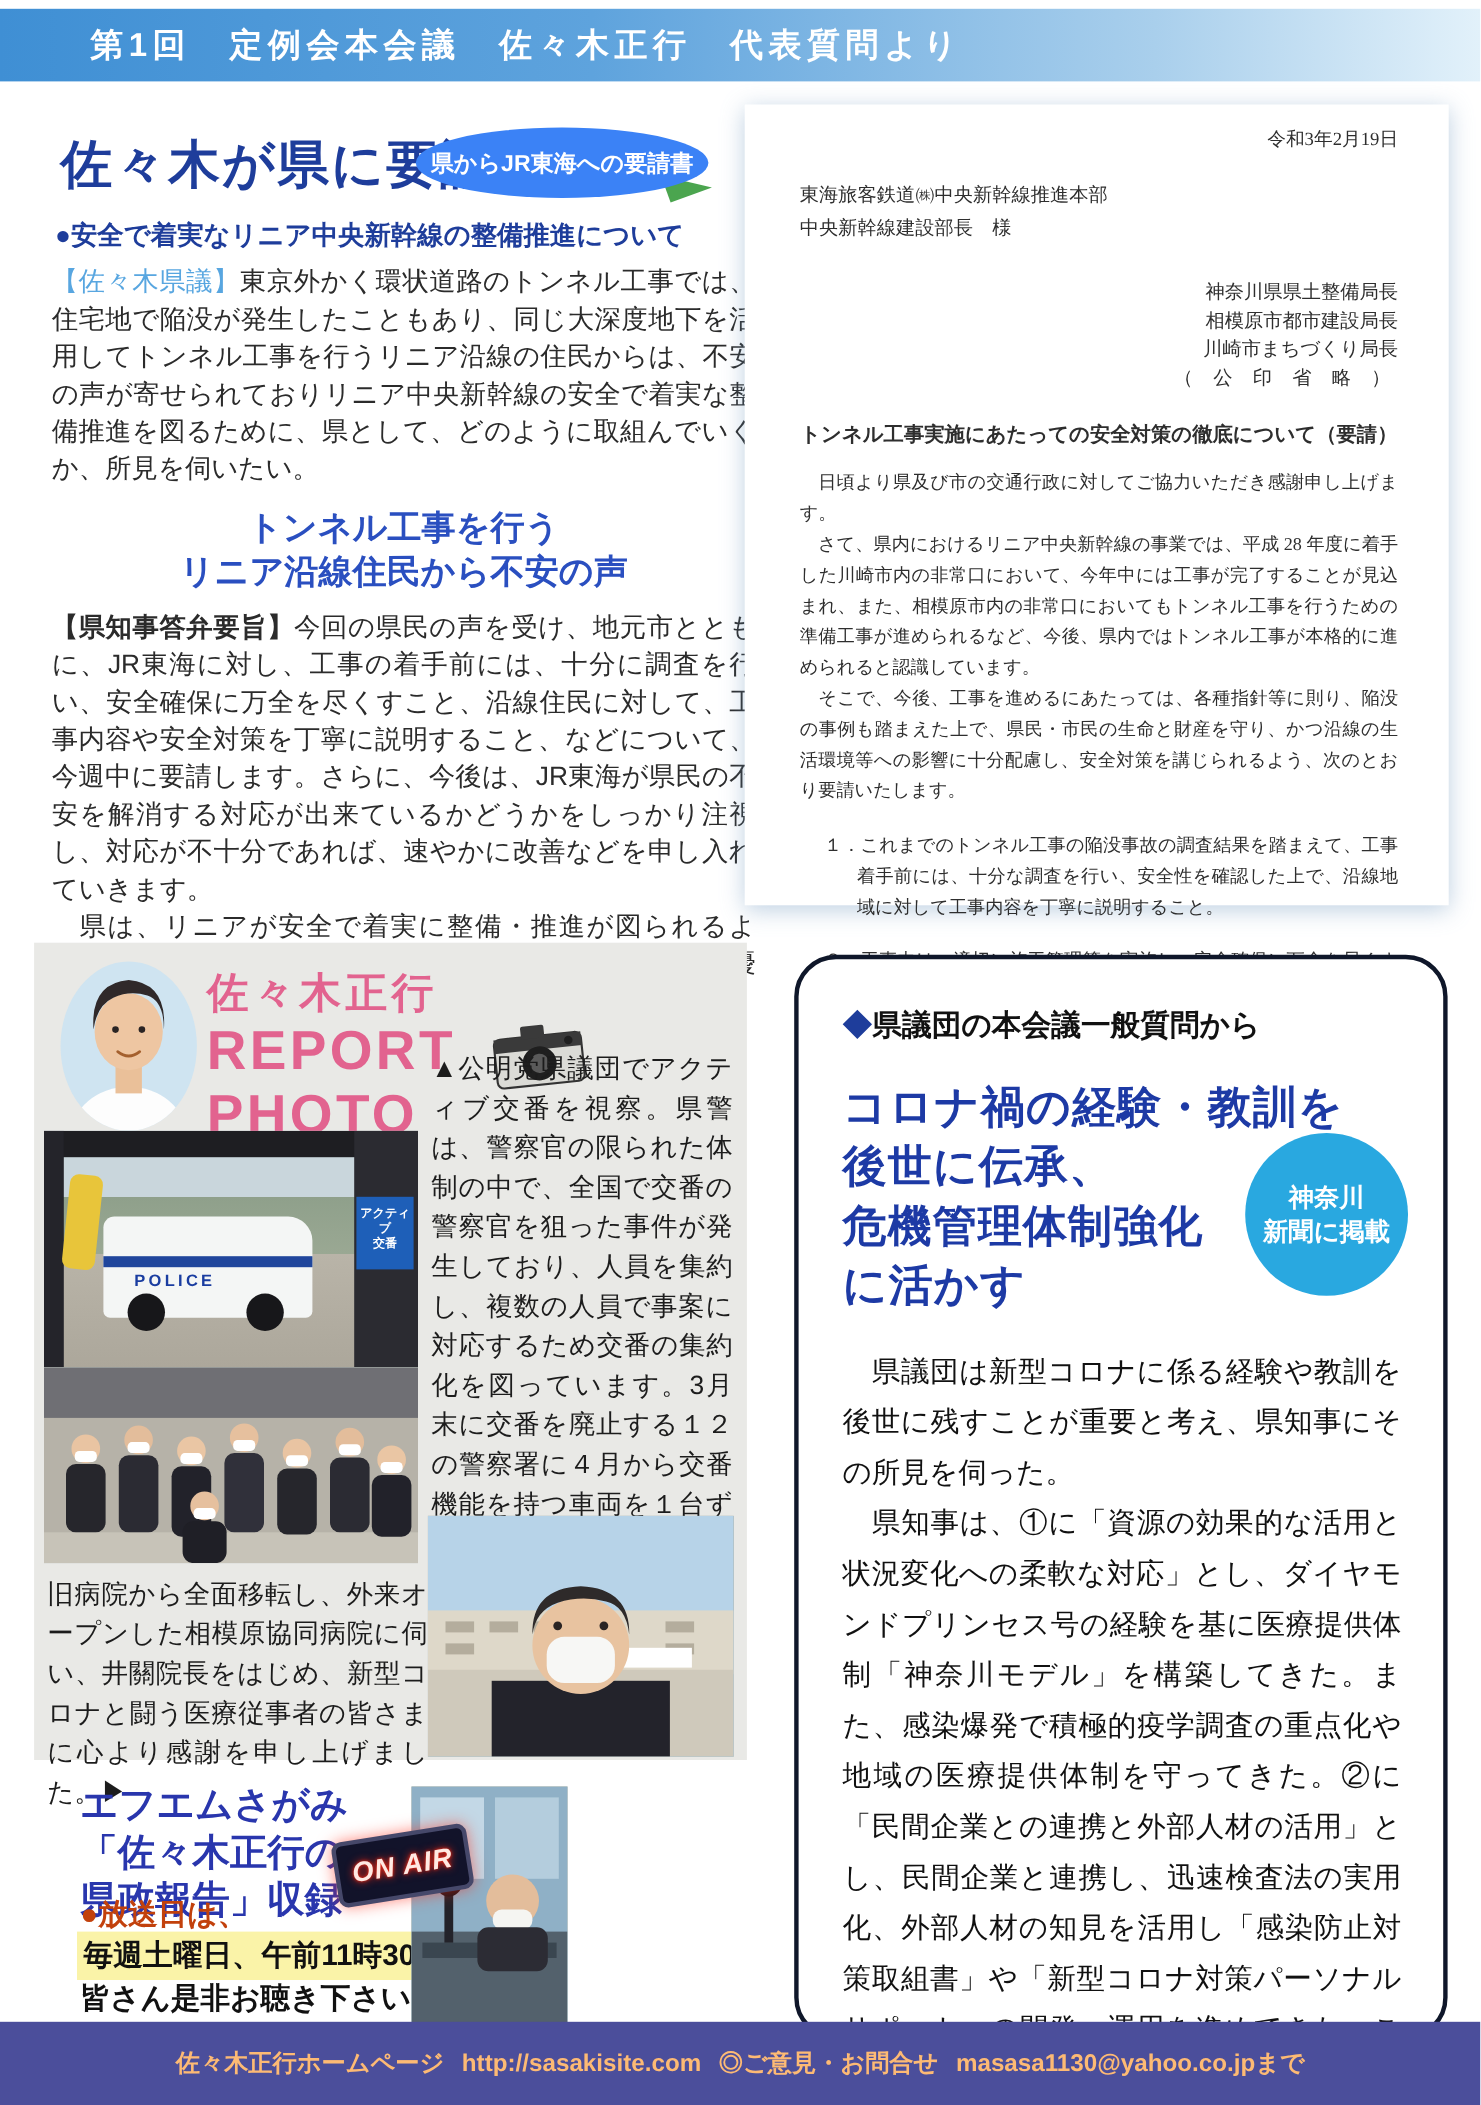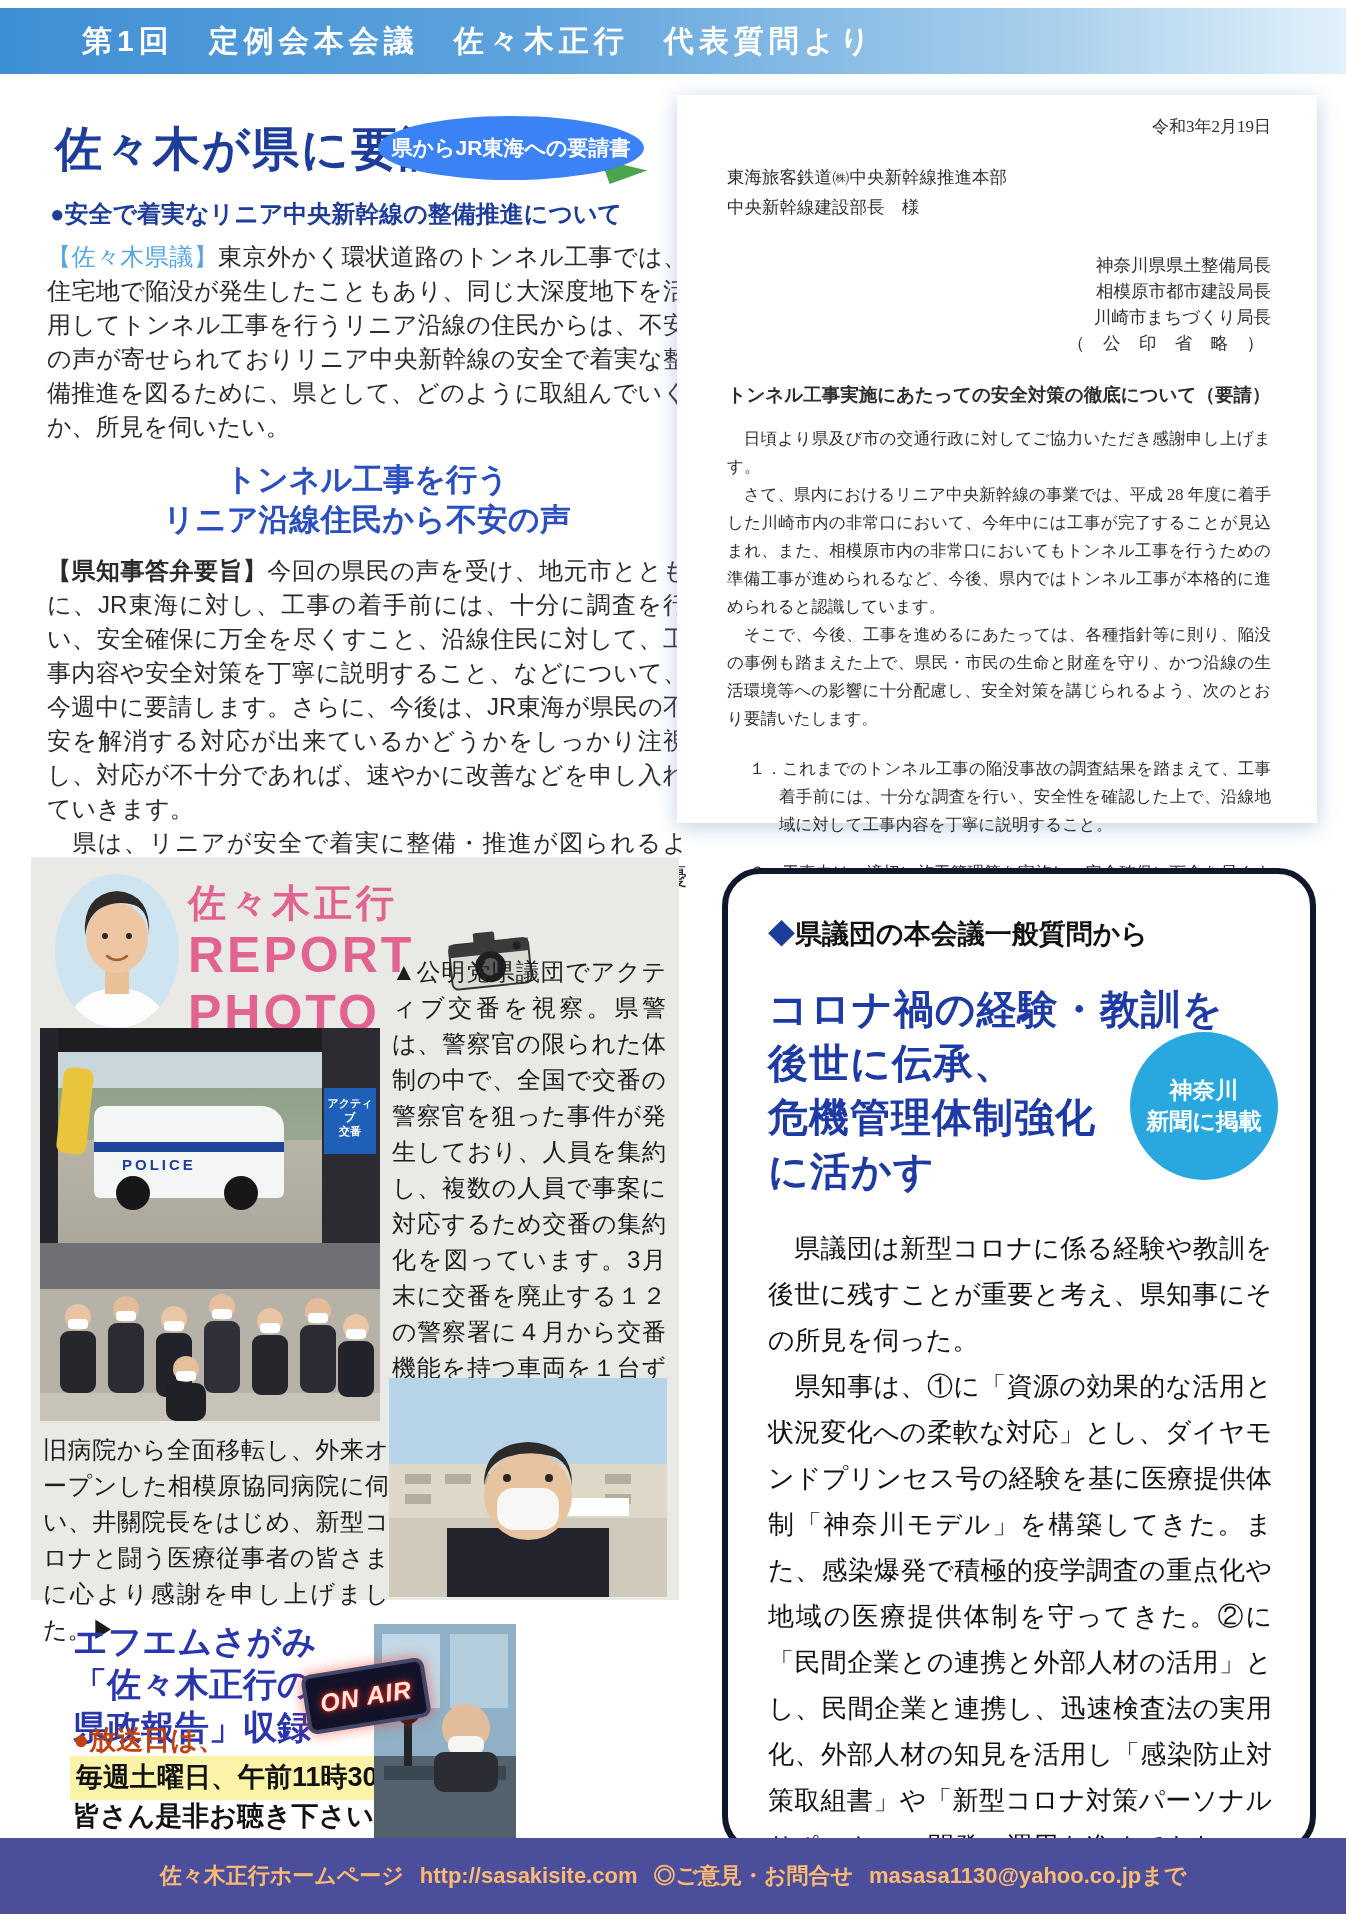--- a/index.html
+++ b/index.html
@@ -85,21 +85,21 @@
   .onair{position:absolute;left:304px;top:1666px;width:116px;height:52px;background:#12132a;
          border:4px solid #46486a;border-radius:9px;transform:rotate(-9deg);z-index:4;
          display:flex;align-items:center;justify-content:center;
          box-shadow:0 0 14px rgba(255,40,20,.55);}
   .onair-text{color:#ffe9e2;font-weight:800;font-style:italic;font-size:25px;letter-spacing:1px;
               text-shadow:0 0 8px #ff2a12,0 0 3px #ff2a12;}
   .studio-photo{left:374px;top:1624px;width:142px;height:216px;}
 
   
   .gq-box{position:absolute;left:722px;top:868px;width:594px;height:986px;background:#fff;
-          border:6px solid #0f172a;border-radius:38px;box-sizing:border-box;padding:42px 38px 0 40px;}
+          border:4px solid #0f172a;border-radius:38px;box-sizing:border-box;padding:42px 38px 0 40px;}
   .gq-kicker{font-size:27px;font-weight:bold;color:#111;margin-bottom:30px;}
   .gq-diamond{color:#1e3d9b;}
   .gq-heading{font-size:40px;line-height:54px;font-weight:bold;color:#1d3aa5;letter-spacing:1px;}
   .badge{position:absolute;right:32px;top:158px;width:148px;height:148px;border-radius:50%;
          background:#29a8e0;color:#fff;display:flex;flex-direction:column;align-items:center;
          justify-content:center;font-size:23px;font-weight:bold;line-height:31px;}
   .gq-body{margin-top:28px;font-family:"Liberation Serif",serif;color:#111;}
   .gq-body p{font-size:26px;line-height:46px;text-align:justify;margin:0;}
 
   

